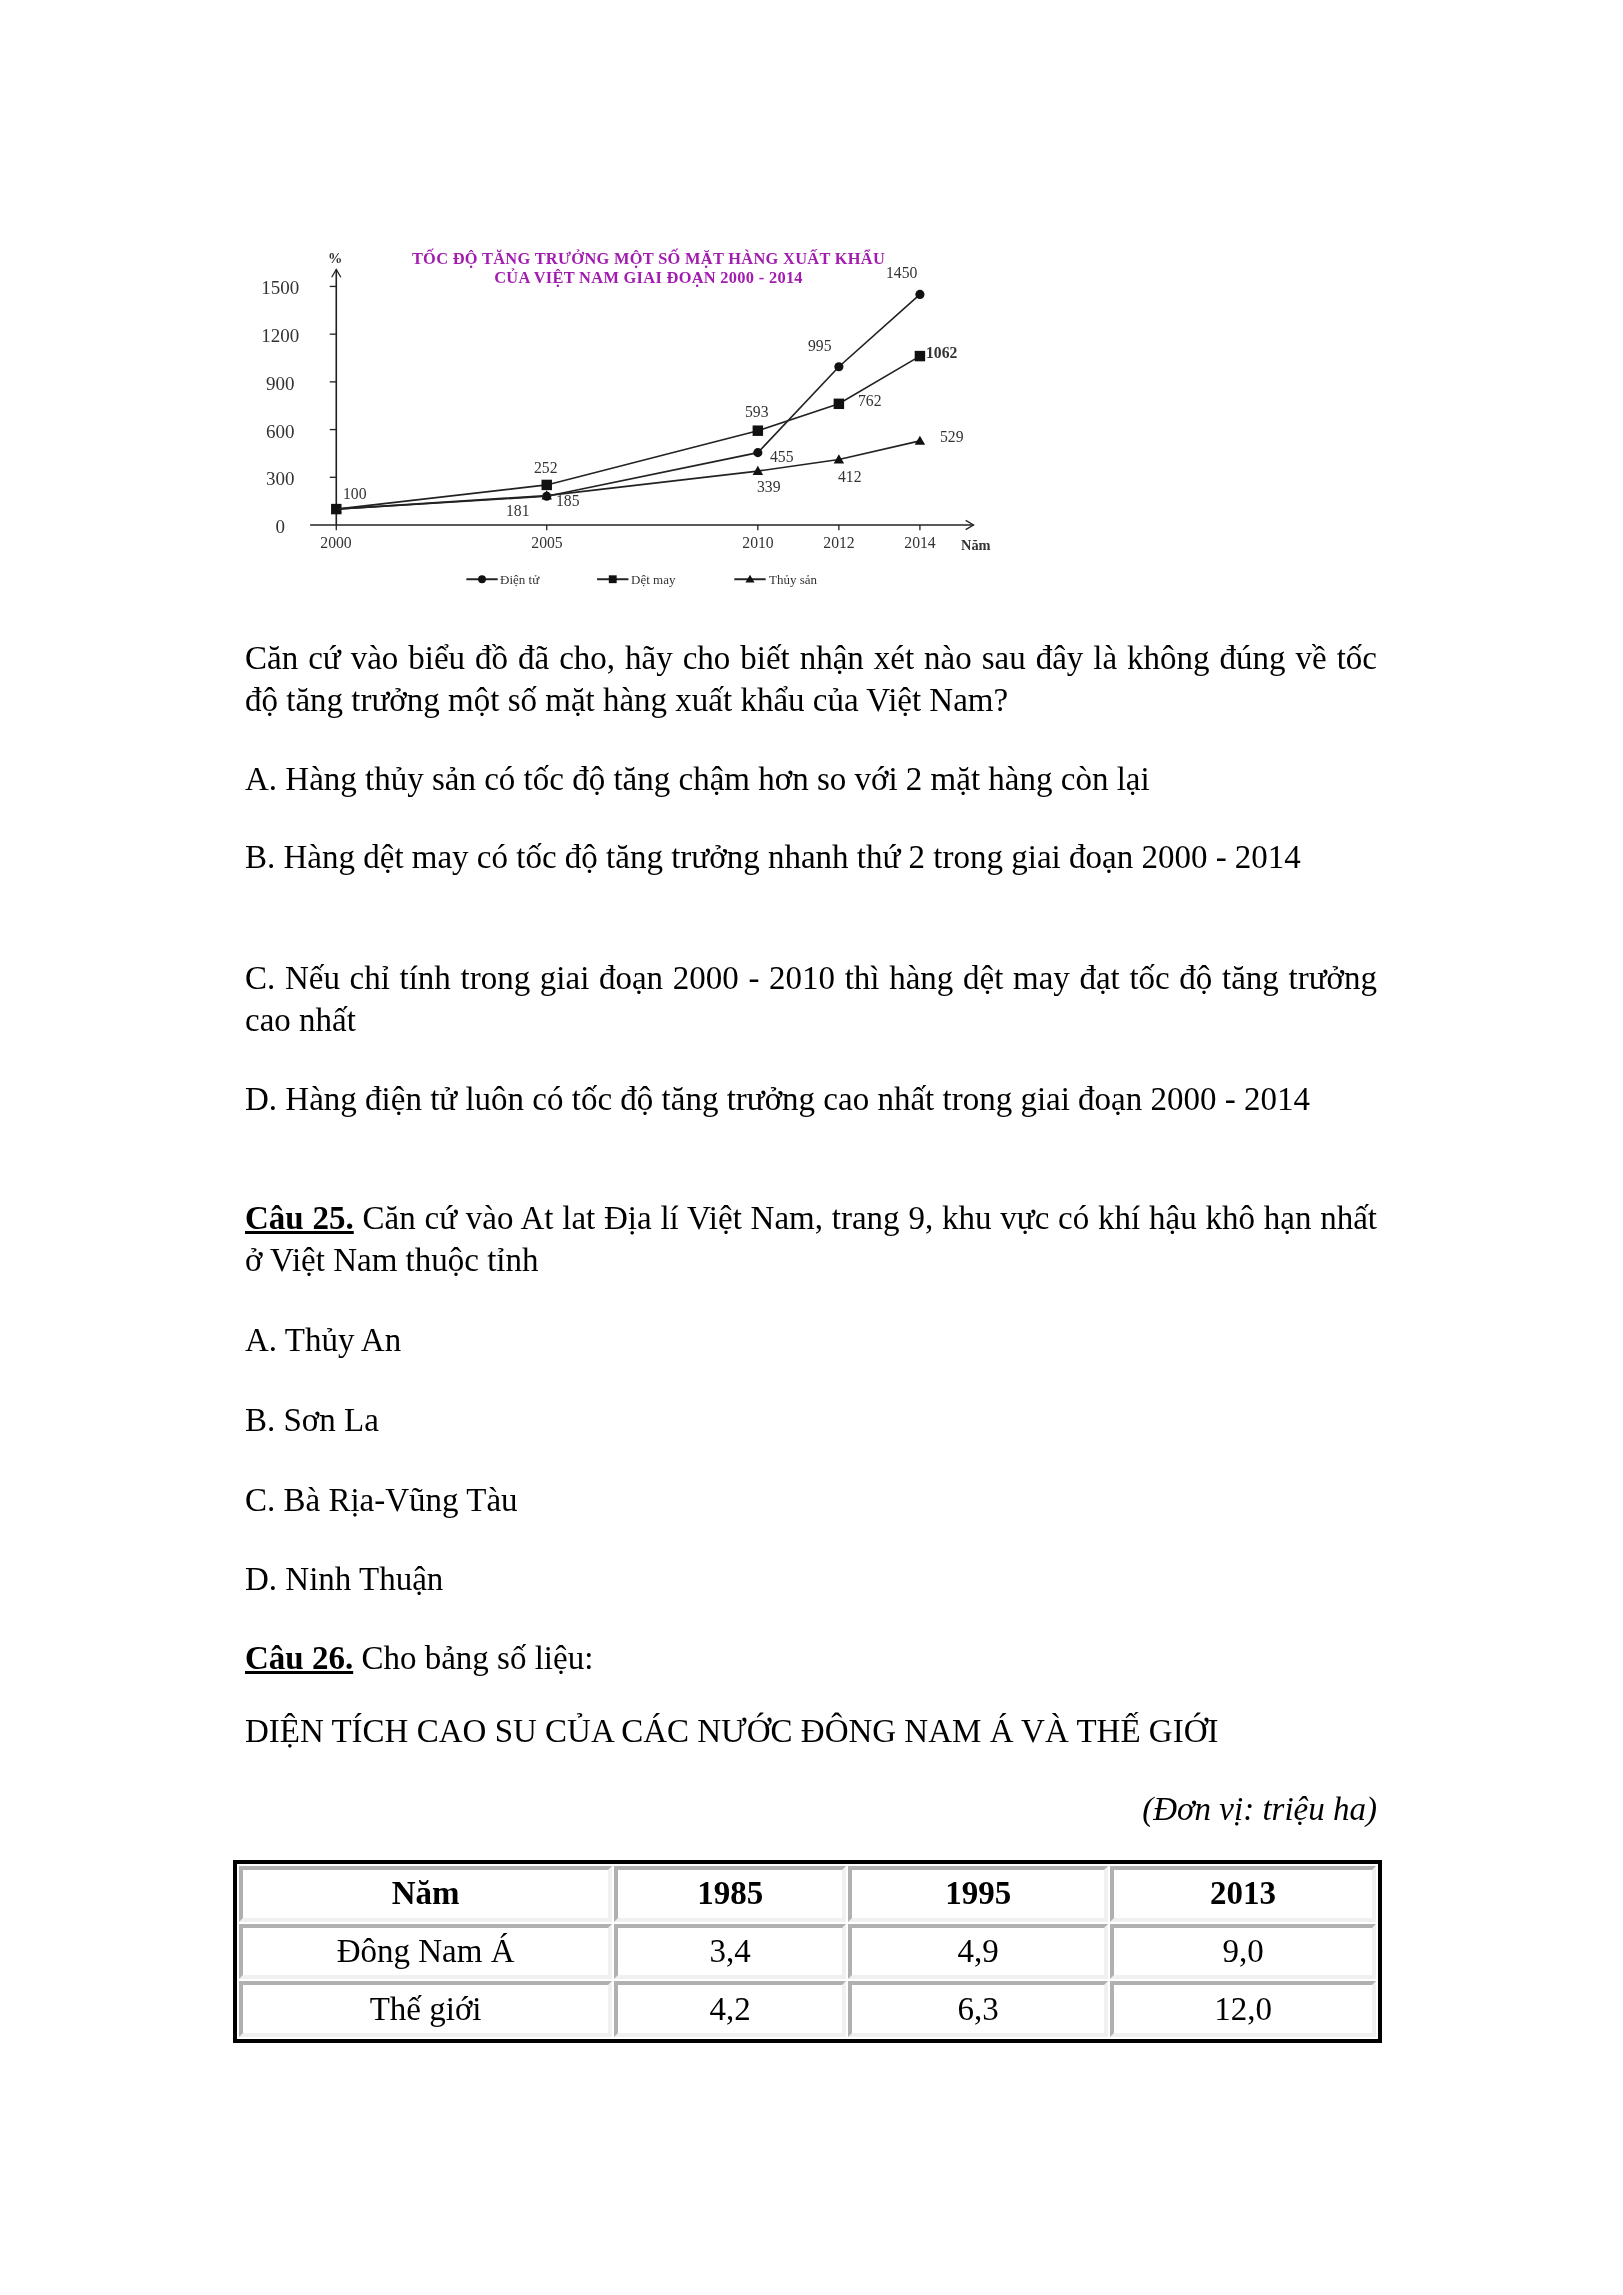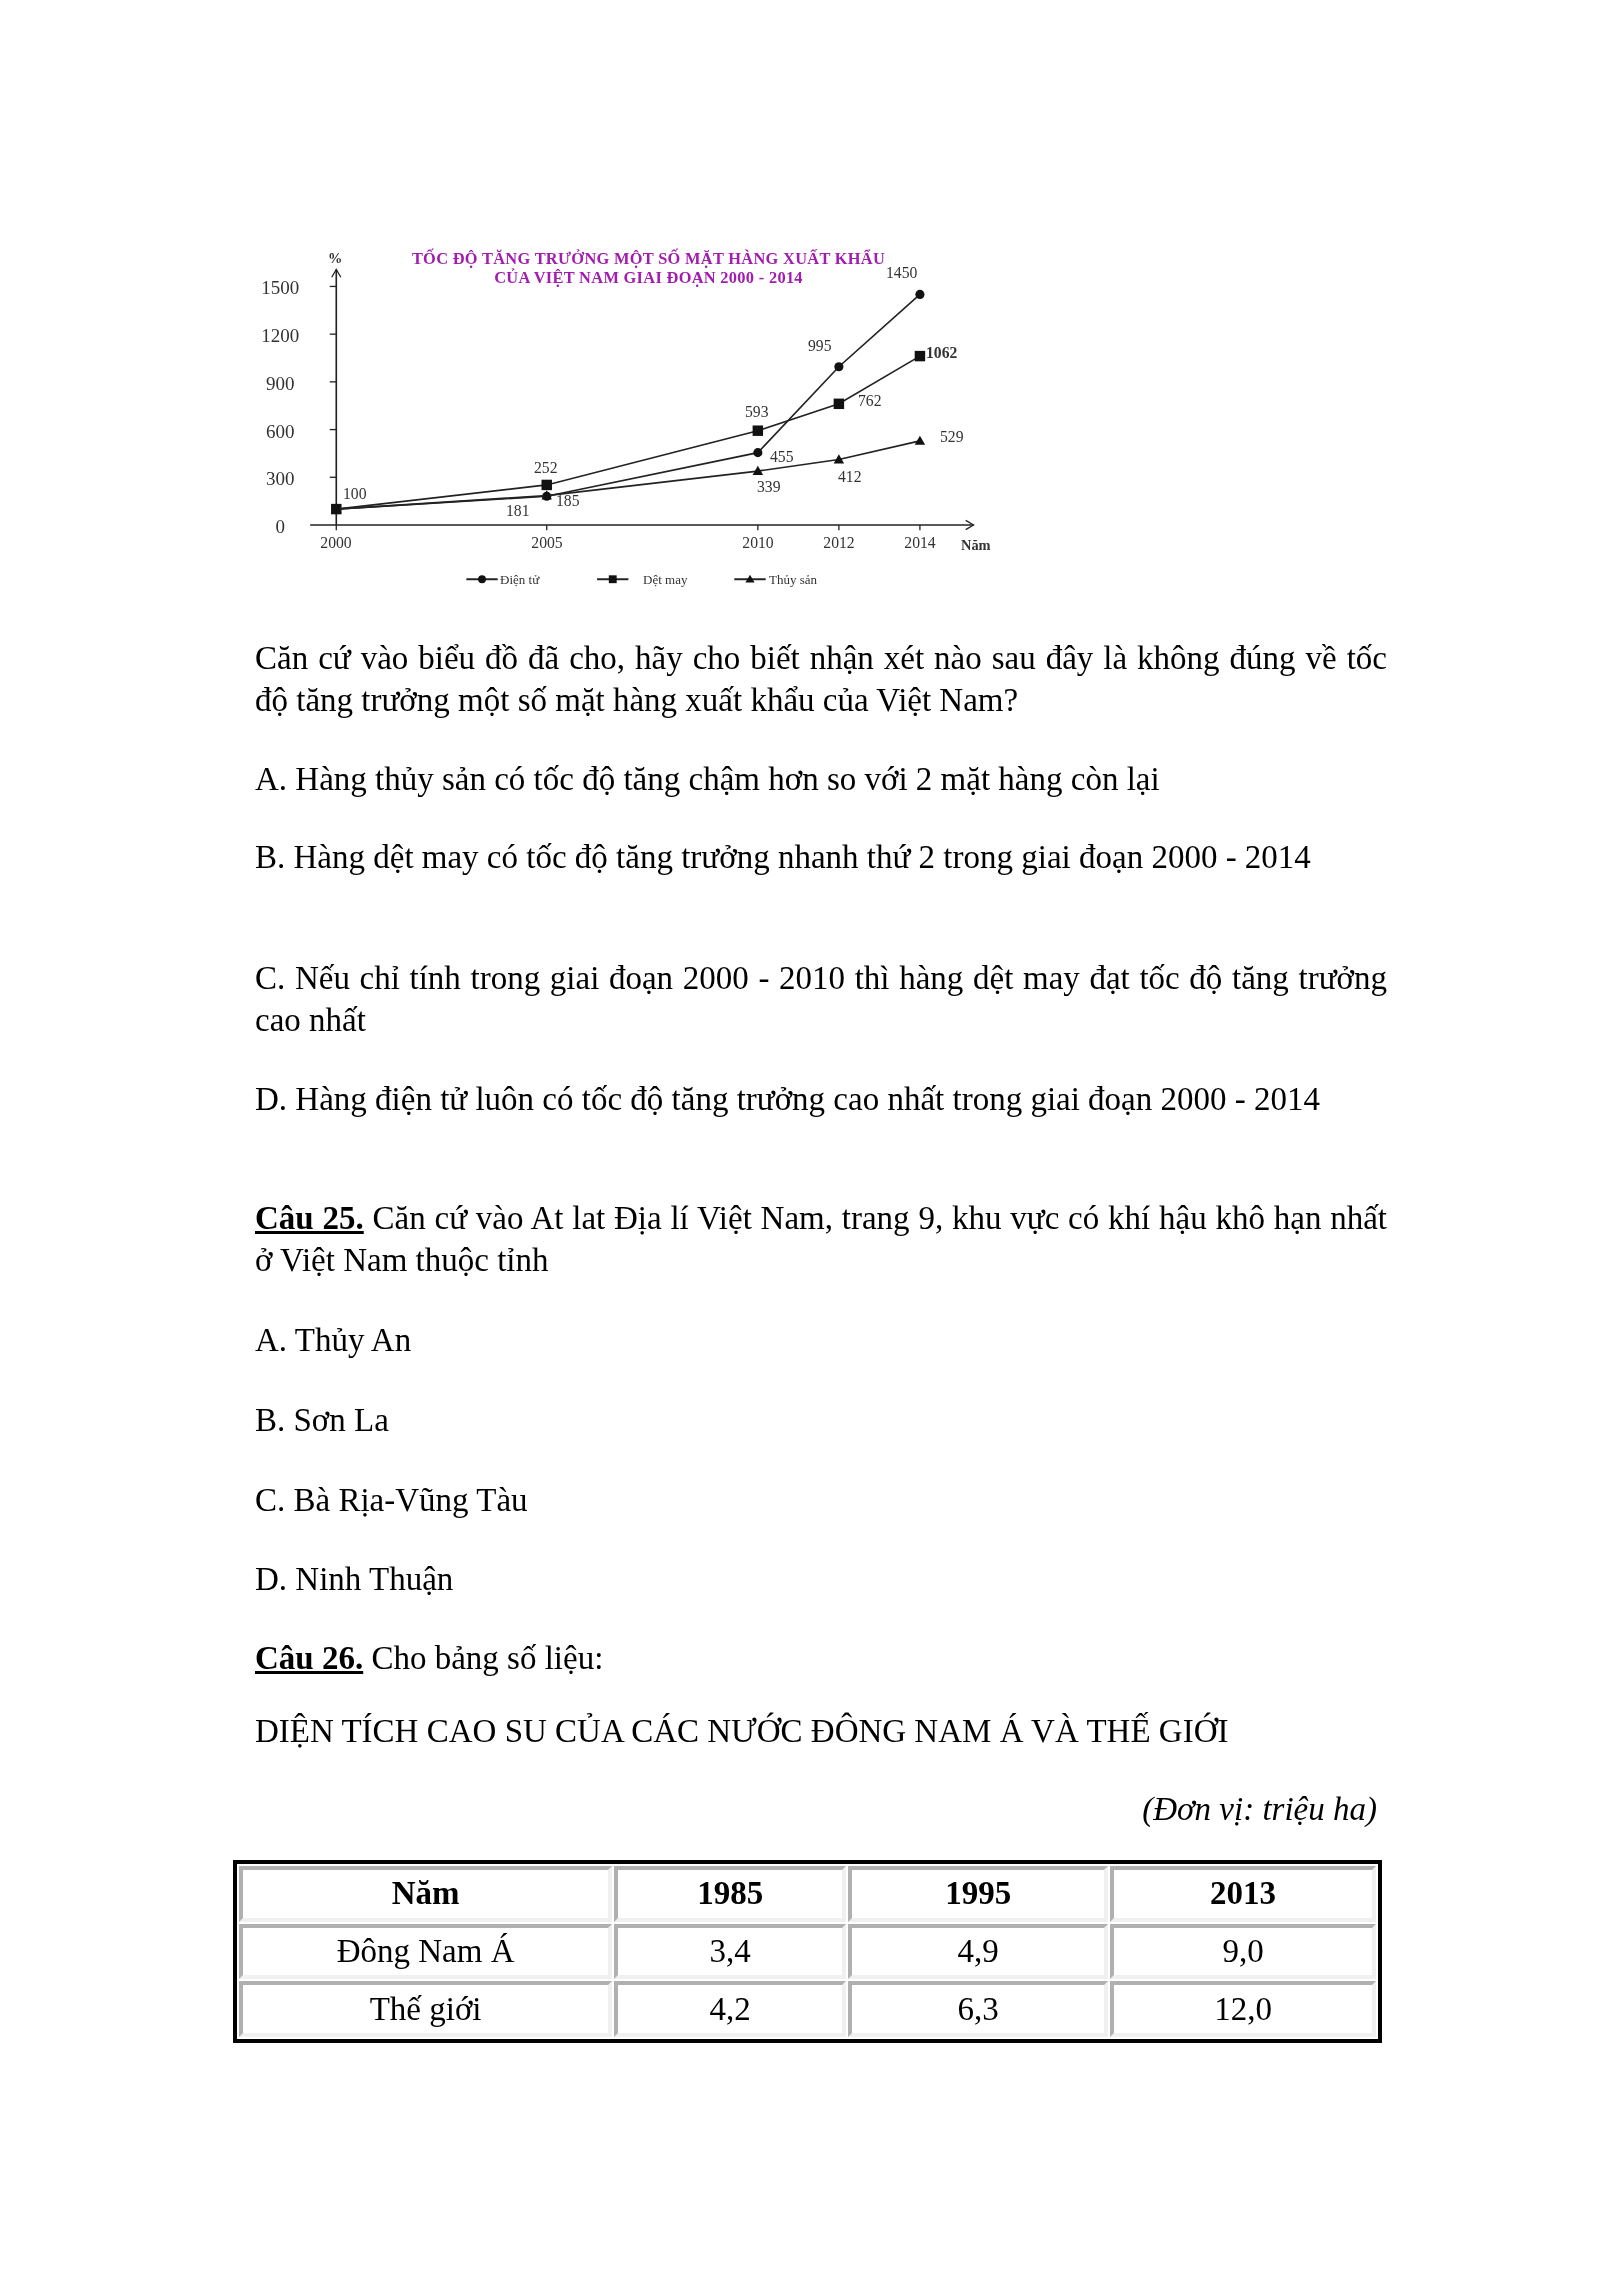--- a/index.html
+++ b/index.html
@@ -18,21 +18,21 @@
   .ylab, .xlab, .dlab, .unit-lab, .legend-text {
      position:absolute; font-family:"Liberation Serif", serif; color:#333; white-space:nowrap; }
   .ylab { font-size:19px; text-align:center; width:52px; }
   .xlab { font-size:15.7px; width:52px; text-align:center; }
   .dlab { font-size:15.7px; }
   .unit-lab { font-size:14.4px; font-weight:bold; }
   .legend-text { font-size:13px; }
 
   
   .para { position:absolute; left:245px; width:1132px; font-size:33px; line-height:42px;
-          text-align:justify;margin-left:10px; }
+          text-align:justify; }
   .para.left { text-align:left; }
   .para b { font-weight:bold;text-decoration:underline; }
   .unit-line { position:absolute; right:246px; font-size:33px; font-style:italic; line-height:42px; }
 
   
   .tbl { position:absolute; left:233px; top:1860px; width:1149px; height:183px;
          border:4.6px solid #000; box-sizing:border-box; }
   .tbl table { border-collapse:separate; border-spacing:2px; width:100%; height:100%; }
   .tbl td { border-style:solid; border-width:4.6px; border-color:#b0b0b0 #f0f0f0 #f0f0f0 #b0b0b0;
             font-size:33px; text-align:center; vertical-align:middle; padding:0; line-height:1; }
@@ -107,21 +107,21 @@
         <div class="dlab" style="left: 637px; top: 22.4px;">1450</div>
         <div class="dlab" style="left: 285px; top: 217px;">252</div>
         <div class="dlab" style="left: 496px; top: 161px;">593</div>
         <div class="dlab" style="left: 609px; top: 150px;">762</div>
         <div class="dlab" style="left: 677px; top: 102px; font-weight: bold;">1062</div>
         <div class="dlab" style="left: 307px; top: 250px;">185</div>
         <div class="dlab" style="left: 508px; top: 236px;">339</div>
         <div class="dlab" style="left: 589px; top: 226px;">412</div>
         <div class="dlab" style="left: 691px; top: 186px;">529</div>
         <div class="legend-text" style="left: 251px; top: 330px;">Điện tử</div>
-        <div class="legend-text" style="left: 382px; top: 330px; margin-left: 12px;">Dệt may</div>
+        <div class="legend-text" style="left: 382px; top: 330px;">Dệt may</div>
         <div class="legend-text" style="left: 520px; top: 330px;">Thủy sản</div>
       </div>
   </div>
 
   <div class="para" style="top:637px;">Căn cứ vào biểu đồ đã cho, hãy cho biết nhận xét nào sau đây là không đúng về tốc độ tăng trưởng một số mặt hàng xuất khẩu của Việt Nam?</div>
   <div class="para left" style="top:758px;">A. Hàng thủy sản có tốc độ tăng chậm hơn so với 2 mặt hàng còn lại</div>
   <div class="para" style="top:836px;">B. Hàng dệt may có tốc độ tăng trưởng nhanh thứ 2 trong giai đoạn 2000 - 2014</div>
   <div class="para" style="top:957px;">C. Nếu chỉ tính trong giai đoạn 2000 - 2010 thì hàng dệt may đạt tốc độ tăng trưởng cao nhất</div>
   <div class="para" style="top:1078px;">D. Hàng điện tử luôn có tốc độ tăng trưởng cao nhất trong giai đoạn 2000 - 2014</div>
 

